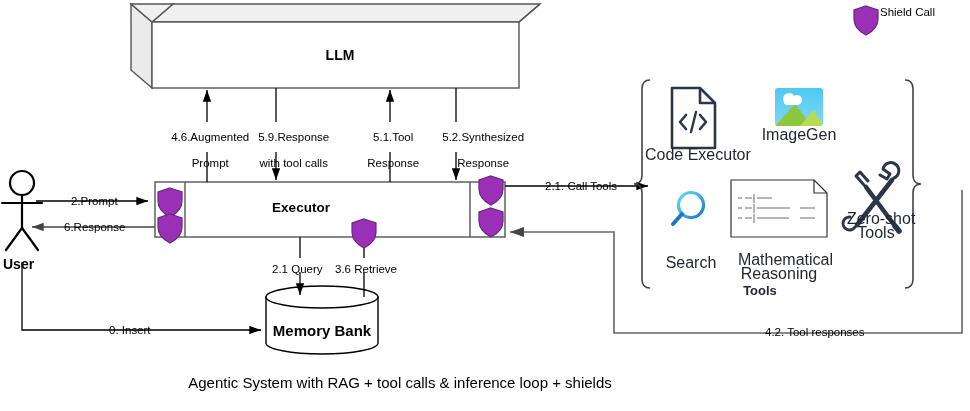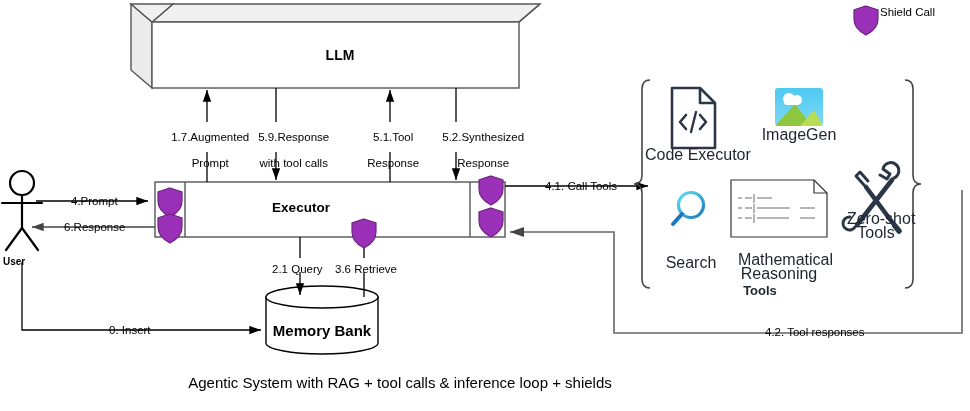--- a/index.html
+++ b/index.html
@@ -11,21 +11,21 @@
   .tool-lbl{position:absolute;font-size:16px;line-height:14px;text-align:center;color:#1f2430;white-space:pre;}
   #caption{position:absolute;left:0;top:374px;width:800px;text-align:center;
            font-size:15px;color:#000;}
   #legend-text{position:absolute;left:880px;top:6px;font-size:11.5px;color:#000;}
   #llm-text{position:absolute;left:165px;top:47px;width:350px;text-align:center;
             font-size:14px;font-weight:bold;}
   #exec-text{position:absolute;left:186px;top:200px;width:230px;text-align:center;
              font-size:13.5px;font-weight:bold;}
   #mem-text{position:absolute;left:262px;top:322px;width:120px;text-align:center;
             font-size:15px;font-weight:bold;}
-  #user-text{position:absolute;left:3px;top:256px;font-size:10px;font-weight:bold;}
+  #user-text{position:absolute;left:3px;top:256px;font-size:14px;font-weight:bold;}
   #tools-text{position:absolute;left:700px;top:283px;width:120px;text-align:center;
               font-size:13px;font-weight:bold;color:#1f2430;}
 </style>
 </head>
 <body>
 
 <svg id="canvas" viewBox="0 0 970 411">
   <defs>
     <marker id="arrB" markerWidth="10" markerHeight="10" refX="9" refY="3.2" orient="auto">
       <path d="M0,0 L9,3.2 L0,6.4 z" fill="#000"></path>
@@ -198,42 +198,42 @@
   </g>
 </svg>
 
 <div id="llm-text">LLM</div>
 <div id="exec-text">Executor</div>
 <div id="mem-text">Memory Bank</div>
 <div id="user-text">User</div>
 <div id="tools-text">Tools</div>
 
 <div class="lbl c" style="left:138px;top:118px;width:138px;">
-  <span>1.7.Augmented</span><br>
+  <span>4.6.Augmented</span><br>
   <span>Prompt</span>
 </div>
 <div class="lbl c" style="left:228px;top:118px;width:125px;">
   <span>5.9.Response</span><br>
   <span>with tool calls</span>
 </div>
 <div class="lbl c" style="left:340px;top:118px;width:100px;text-align:center;">
   <span>5.1.Tool</span><br>
   <span>Response</span>
 </div>
 <div class="lbl c" style="left:420px;top:118px;width:120px;">
   <span>5.2.Synthesized</span><br>
   <span>Response</span>
 </div>
 
-<div class="lbl" style="left:71px;top:195px;">4.Prompt</div>
+<div class="lbl" style="left:71px;top:195px;">2.Prompt</div>
 <div class="lbl" style="left:64px;top:221px;">6.Response</div>
 <div class="lbl" style="left:272px;top:263px;">2.1 Query</div>
 <div class="lbl" style="left:335px;top:263px;">3.6 Retrieve</div>
 <div class="lbl" style="left:109px;top:324px;">0. Insert</div>
-<div class="lbl" style="left:545px;top:180px;">4.1. Call Tools</div>
+<div class="lbl" style="left:545px;top:180px;">2.1. Call Tools</div>
 <div class="lbl" style="left:765px;top:326px;">4.2. Tool responses</div>
 
 <div class="tool-lbl" style="left:645px;top:148px;width:100px;">Code Executor</div>
 <div class="tool-lbl" style="left:759px;top:128px;width:80px;">ImageGen</div>
 <div class="tool-lbl" style="left:661px;top:256px;width:60px;">Search</div>
 <div class="tool-lbl" style="left:729px;top:239px;width:100px;">
   <span>Mathematical</span><br><span>Reasoning</span>
 </div>
 <div class="tool-lbl" style="left:838px;top:198px;width:76px;">
   <span>Zero-shot</span><br><span>Tools</span>

